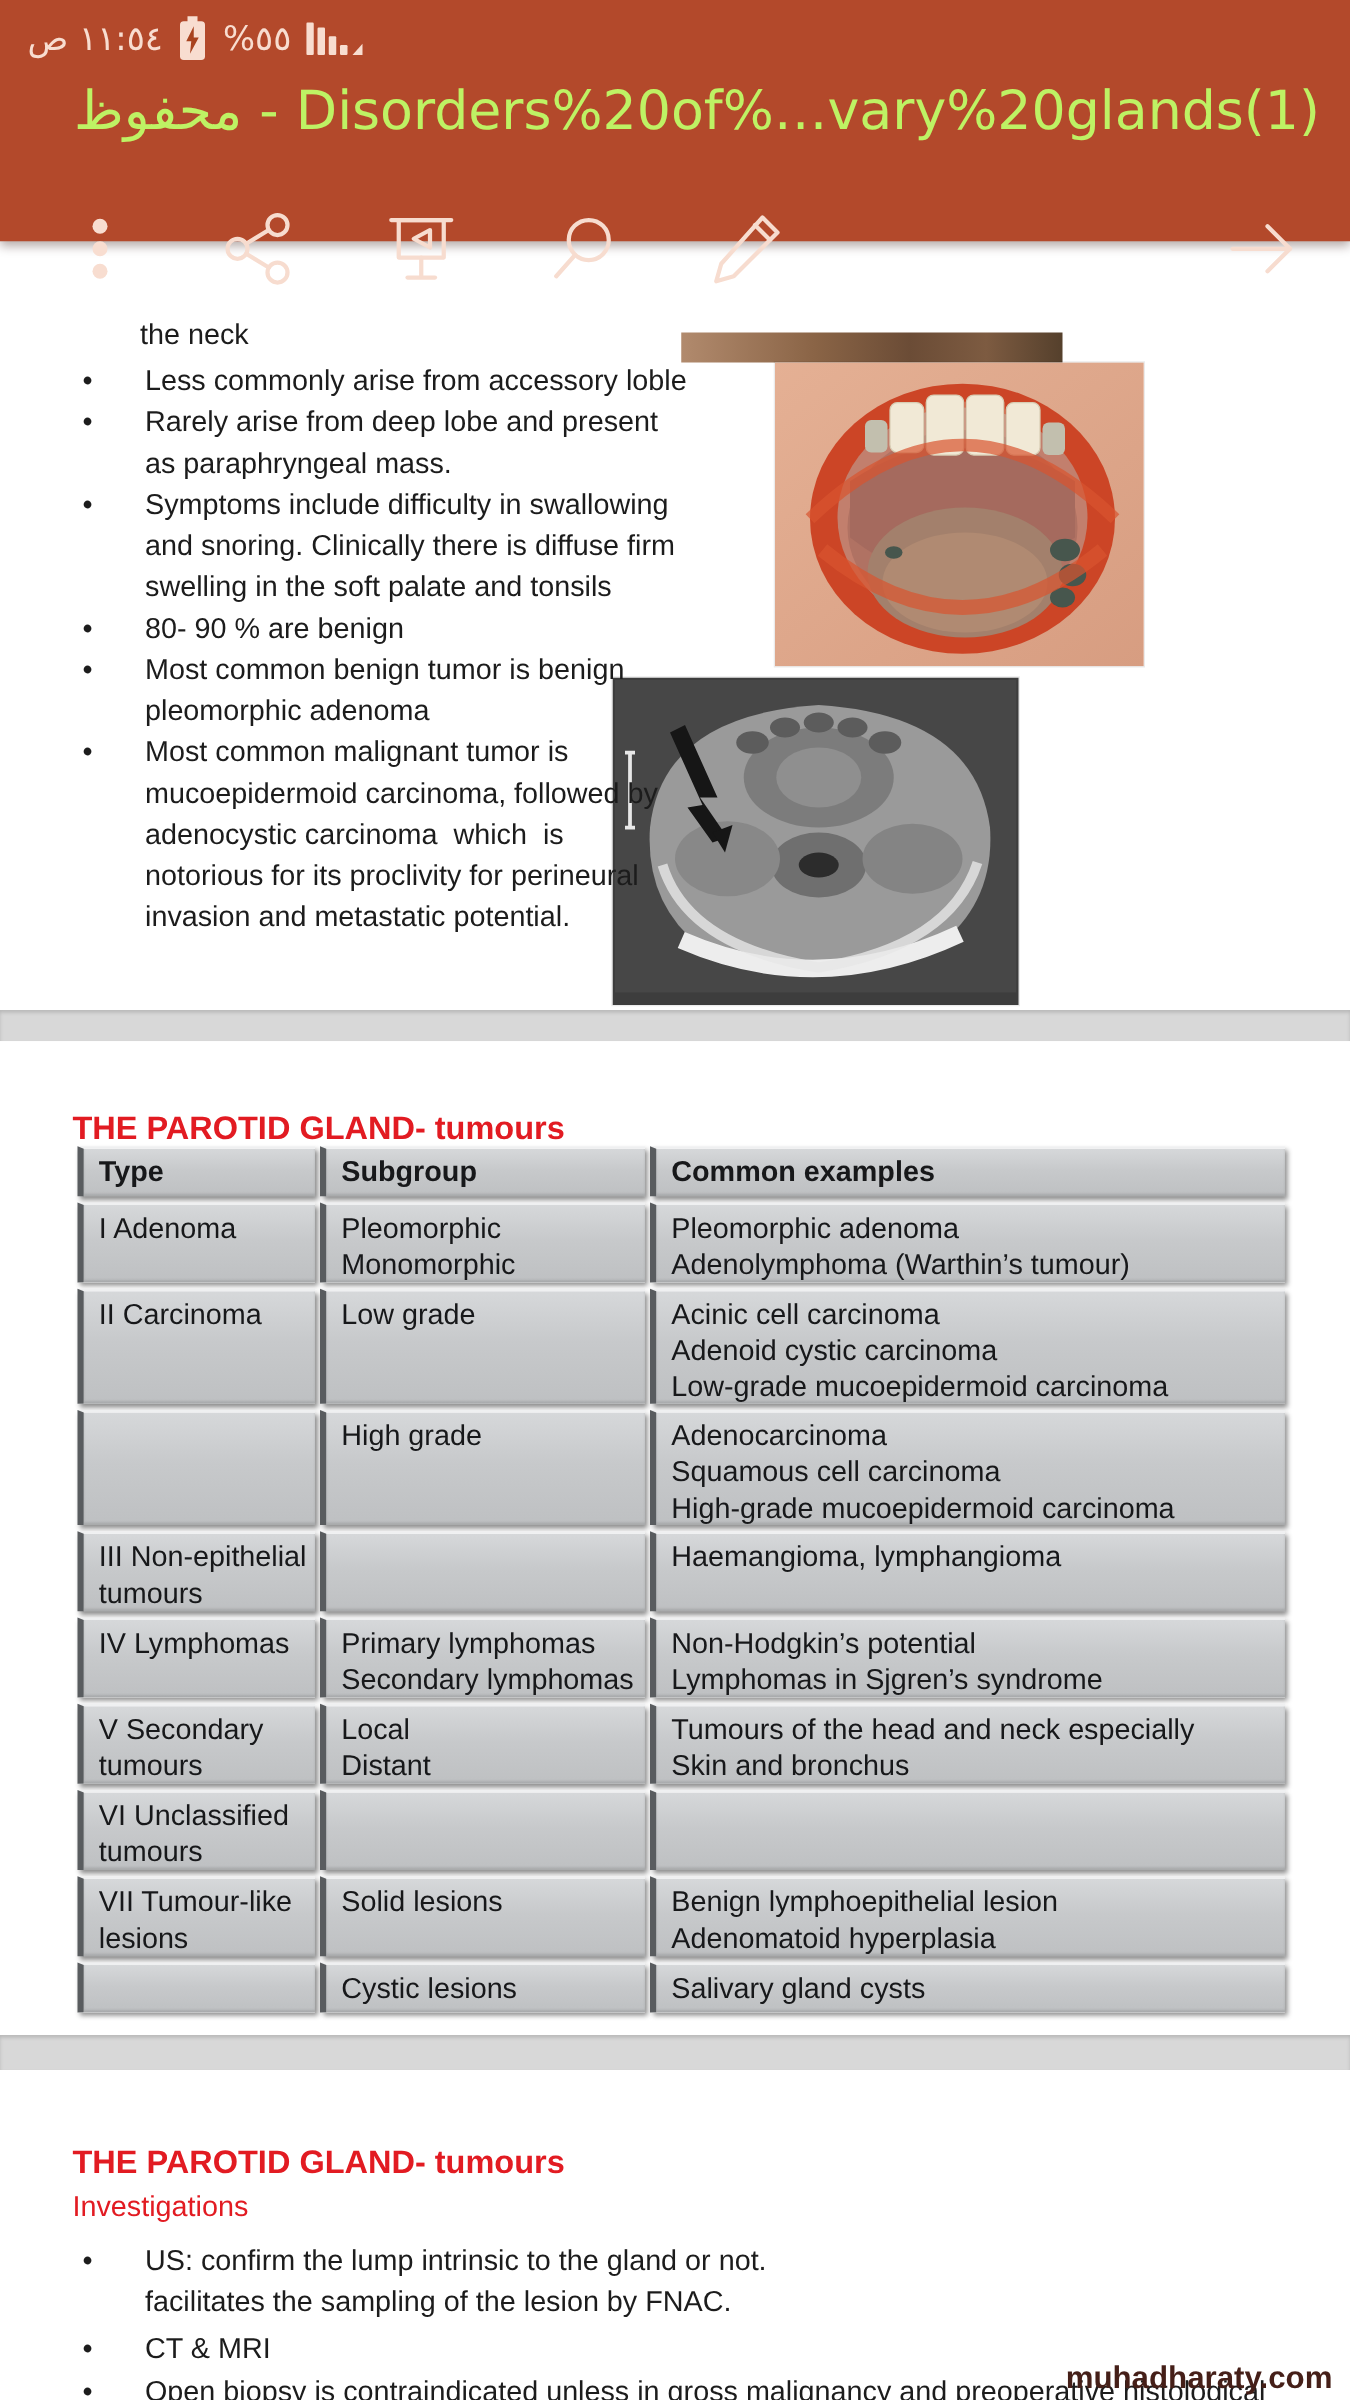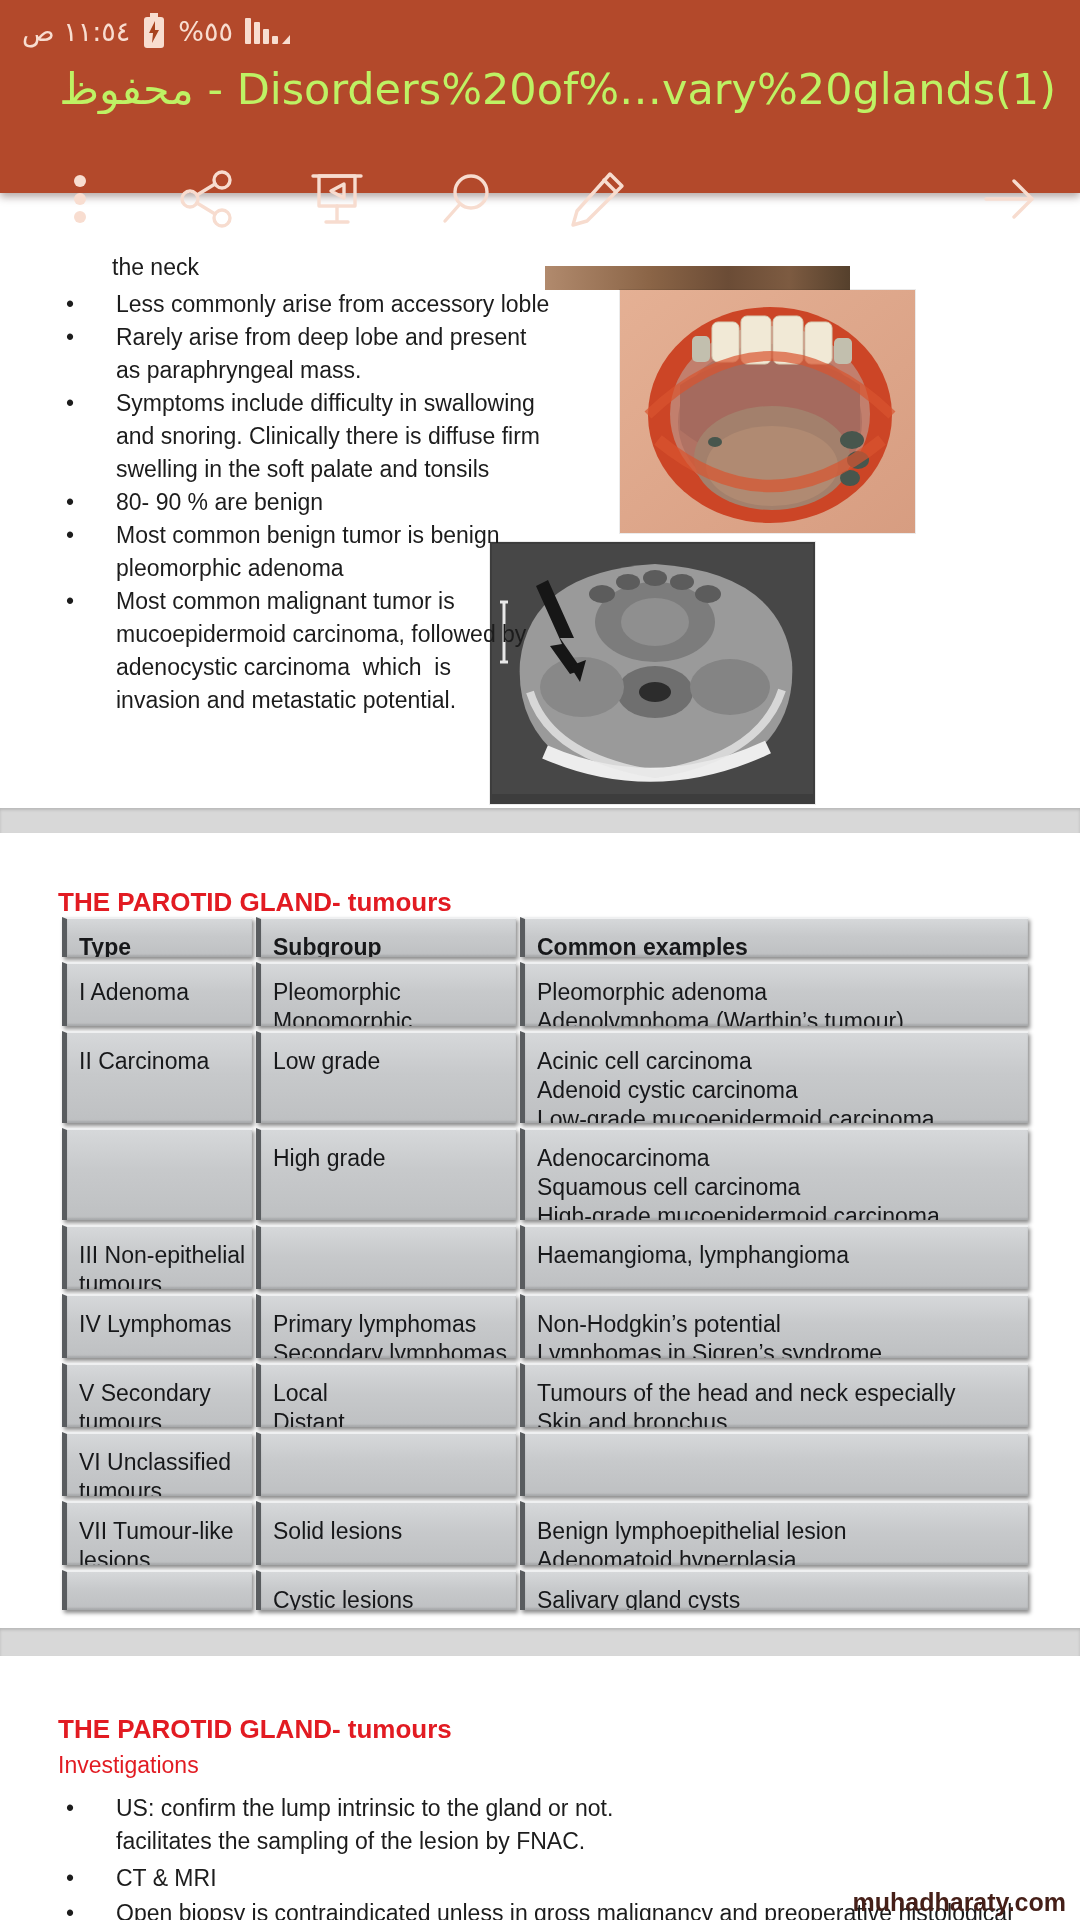--- a/index.html
+++ b/index.html
@@ -37,21 +37,21 @@
 
   
   .red-title{position:absolute;left:58px;font-size:26px;font-weight:bold;color:#e21b22;white-space:nowrap;margin-top:16px;}
   .ptable{position:absolute;left:62px;top:917px;display:grid;
           grid-template-columns:190px 260px 508px;
           grid-template-rows:40px 64px 92px 92px 64px 64px 64px 64px 64px 40px;
           column-gap:4px;row-gap:5px;background:transparent;}
   .cell{background:linear-gradient(180deg,#d6d8da 0%,#c7c9cb 45%,#bec0c2 100%);
         border-left:5px solid #595c5f;border-top:2px solid #eff0f1;
         box-shadow:2px 3px 4px rgba(0,0,0,.45), inset 0 -2px 2px rgba(0,0,0,.12);
-        padding:14px 8px 0 12px;overflow:hidden;}
+        padding:4px 8px 0 12px;overflow:hidden;}
   .cell .tl{font-size:23px;line-height:29px;color:#17181a;white-space:pre;}
   .cell.hd .tl{font-weight:bold;}
 
   
   .subhead{position:absolute;left:58px;font-size:23px;color:#e21b22;white-space:nowrap;}
   .bullets3{position:absolute;left:62px;top:1792px;width:1010px;z-index:5;}
   .watermark{position:absolute;right:14px;top:1888px;font-size:25px;font-weight:bold;color:#451f18;z-index:6;white-space:nowrap;}
 </style>
 </head>
 <body>
@@ -95,20 +95,21 @@
           <div class="line">Most common benign tumor is benign</div>
           <div class="line">pleomorphic adenoma</div>
         </div>
       </div>
       <div class="b">
         <span class="dot">•</span>
         <div class="btxt">
           <div class="line">Most common malignant tumor is</div>
           <div class="line">mucoepidermoid carcinoma, followed by</div>
           <div class="line">adenocystic carcinoma  which  is</div>
+          <div class="line">notorious for its proclivity for perineural</div>
           <div class="line">invasion and metastatic potential.</div>
         </div>
       </div>
     </div>
 
     <div class="skin"></div>
 
     <svg class="photo" style="left:620px;top:290px;" width="295" height="243" viewBox="0 0 295 243">
       <rect width="295" height="243" fill="#dfa78b"></rect>
       <rect width="295" height="243" fill="url(#sk)" opacity=".5"></rect>

